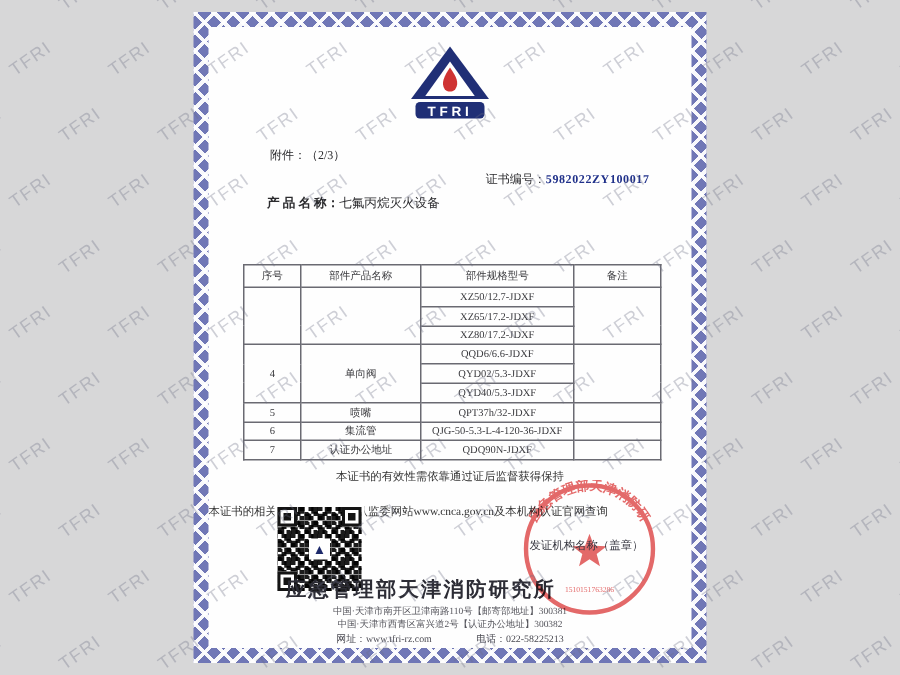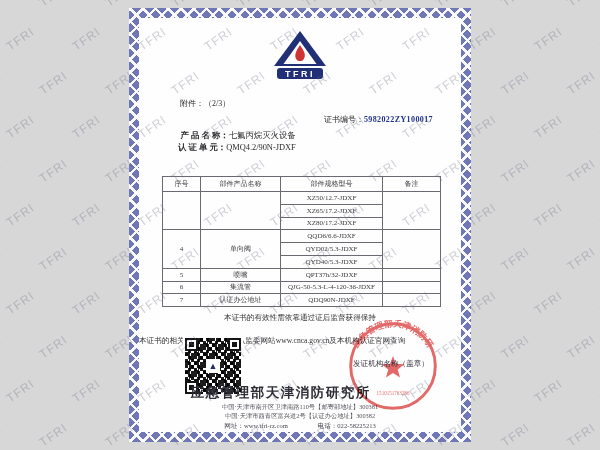--- a/index.html
+++ b/index.html
@@ -86,21 +86,20 @@
       <text x="26" y="47" text-anchor="middle" font-size="9" font-weight="bold" letter-spacing="2.5" fill="#ffffff" font-family="Liberation Sans, sans-serif">TFRI</text>
     </svg>
 
 
     <div class="abs attachment">附件：（2/3）</div>
 
     <div class="abs certno"><span>证书编号：</span><b>5982022ZY100017</b></div>
 
     <div class="abs fields">
       <div><span class="lbl">产 品 名 称：</span><span>七氟丙烷灭火设备</span></div>
-      <div><span class="lbl">认 证 单 元：</span><span>QMQ4.2/90N-JDXF</span></div>
     </div>
 
     <table class="parts">
       <colgroup>
           <col class="c-no">
           <col class="c-name">
           <col class="c-model">
           <col class="c-remark">
         </colgroup>
       <thead>

